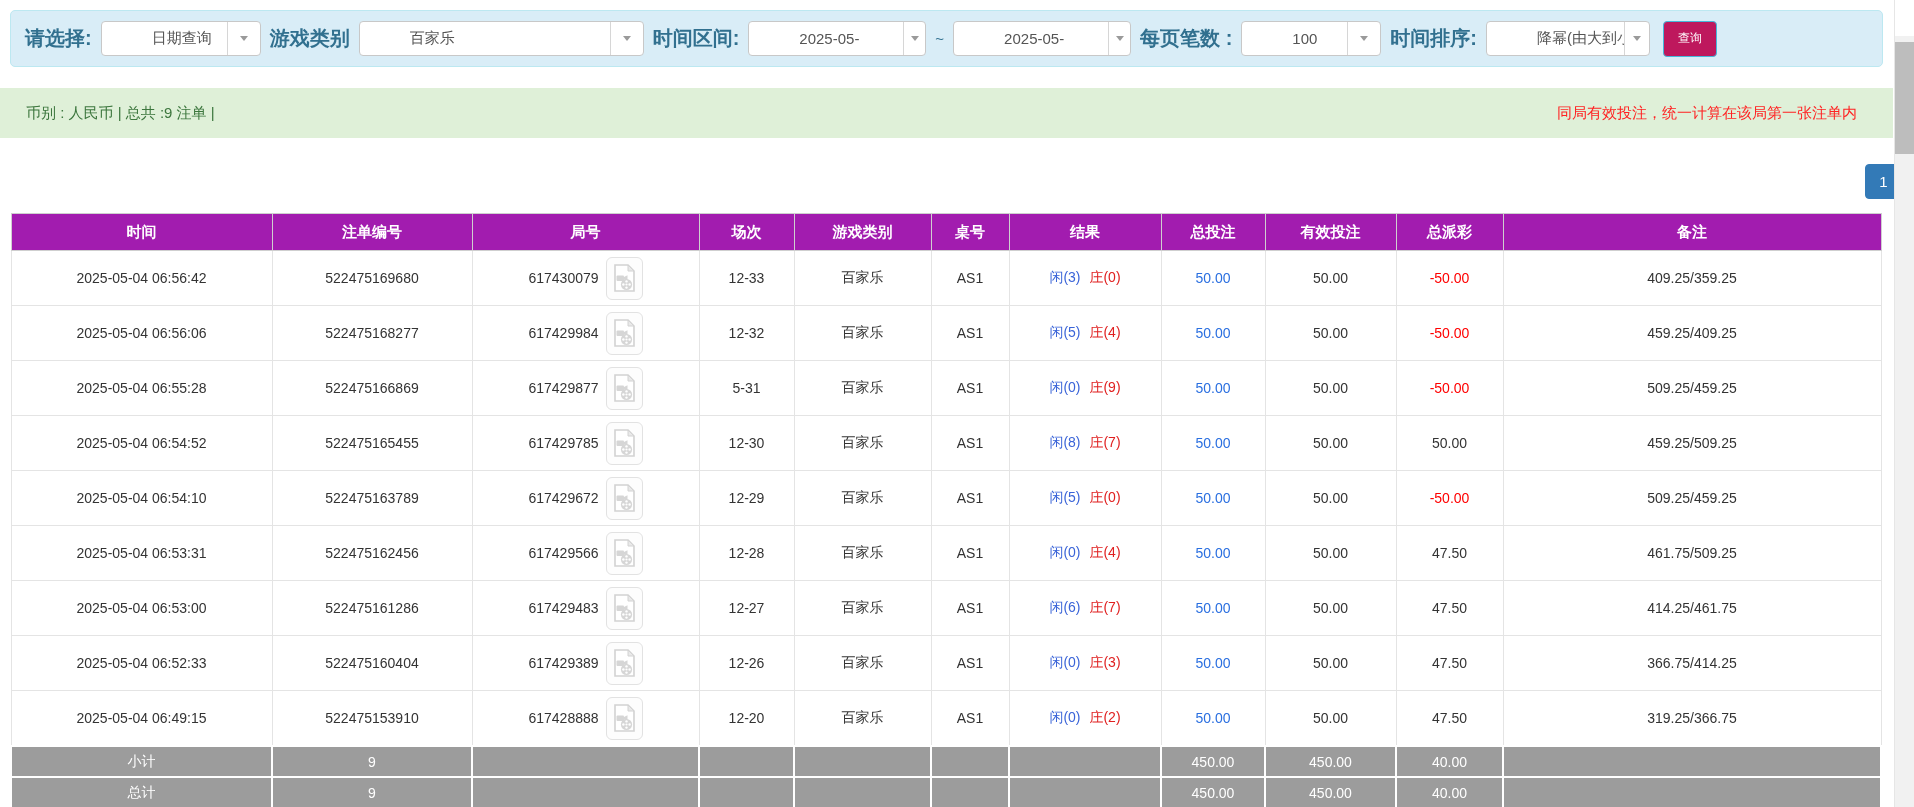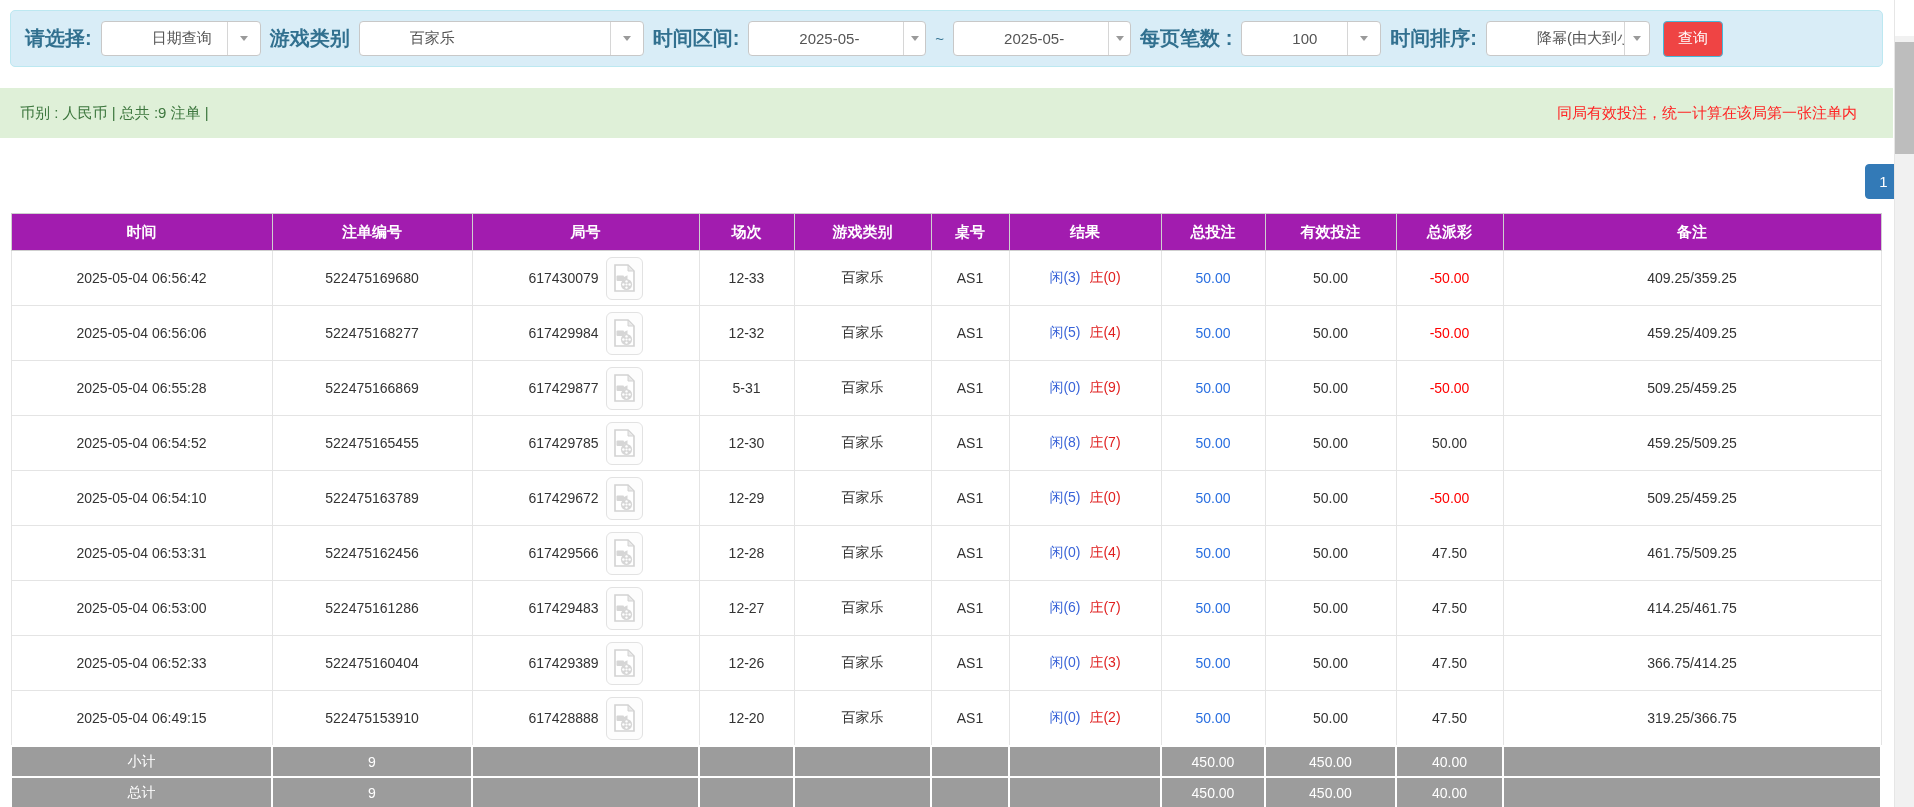--- a/index.html
+++ b/index.html
@@ -21,30 +21,30 @@
   }
   .sel-value{padding:0 10px;font-size:15px;color:#555;white-space:nowrap;overflow:hidden;}
   .sel-arrow{width:32px;align-self:stretch;display:flex;align-items:center;justify-content:center;border-left:1px solid #d6d6d6;}
   .caret{width:0;height:0;border-left:4px solid transparent;border-right:4px solid transparent;border-top:5px solid #9a9a9a;}
   .w-type{width:160px;}
   .w-game{width:285px;}
   .w-date{width:178px;gap:44px;}
   .w-size{width:140px;}
   .w-sort{width:164px;}
   .query-btn{
-    background:#ef4444;border:1px solid #46b8da;border-radius:4px;color:#fff;
-    font-size:15px;padding:0 14px;height:36px;cursor:pointer;margin-left:4px;
+    background:#be185d;border:1px solid #46b8da;border-radius:4px;color:#fff;
+    font-size:12px;padding:0 14px;height:36px;cursor:pointer;margin-left:4px;
     font-family:Liberation Mono, monospace;
   }
 
   
   .summary-bar{
     margin-top:21px;height:50px;background:#dff0d8;
     display:flex;align-items:center;justify-content:space-between;
-    padding:0 36px 0 20px;box-sizing:border-box;width:1893px;
+    padding:0 36px 0 26px;box-sizing:border-box;width:1893px;
   }
   .summary-left{color:#3c763d;font-size:15px;}
   .summary-right{color:#ff2222;font-size:15px;}
 
   
   .pagination{margin:26px 12px 0 0;text-align:right;height:35px;}
   .page-btn{
     width:37px;height:35px;background:#337ab7;border:1px solid #337ab7;border-radius:4px;
     color:#fff;font-size:15px;cursor:pointer;font-family:inherit;
   }

